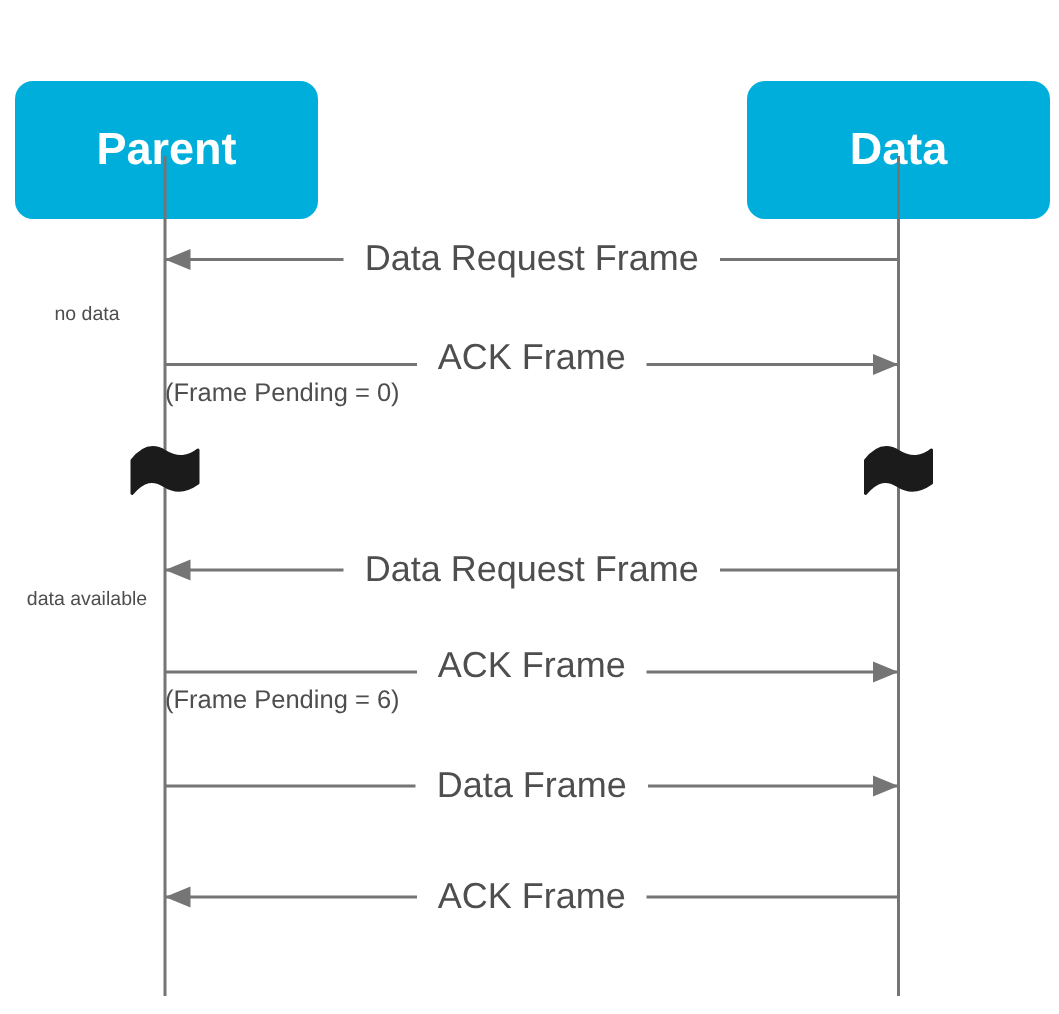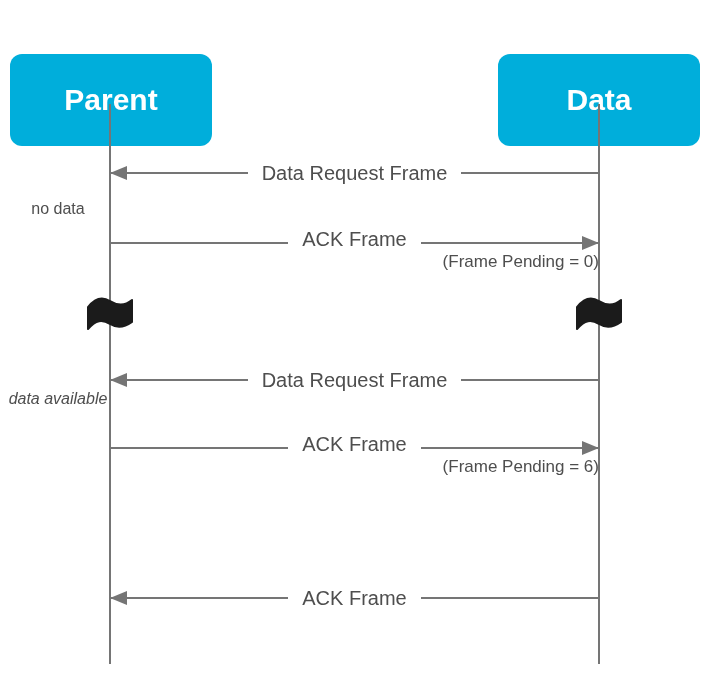--- a/index.html
+++ b/index.html
@@ -88,48 +88,47 @@
     top: 0;
     height: 30px;
     display: flex;
     align-items: center;
     justify-content: center;
     pointer-events: none;
   }
   .msg .msg-label span {
     background: var(--page-bg);
     padding: 0 14px;
-    font-size: 20px;
+    font-size: 24px;
     color: var(--label-text);
     white-space: nowrap;
   }
   .msg.has-sub .msg-label { transform: translateY(-4px); }
   .msg .msg-sub {
     position: absolute;
     left: 0;
     right: 0;
     top: 24px;
-    text-align: right;
+    text-align: left;
     font-size: 17px;
     color: var(--label-text);
     white-space: nowrap;
-    padding-left: 40px;
   }
   
   .side-note {
     position: absolute;
     left: 8px;
     width: 100px;
     text-align: center;
-    font-size: 16px;
+    font-size: 13px;
     line-height: 25px;
     color: var(--label-text);
   }
   .side-note.note1 { top: 196px; }
-  .side-note.note2 { top: 386px; font-style: italic; }
+  .side-note.note2 { top: 386px; }
   
   .flag {
     position: absolute;
     top: 294px;
     width: 48px;
     height: 40px;
   }
   .flag.parent { left: 86px; }
   .flag.child  { left: 575px; }
   .flag svg { display: block; width: 100%; height: 100%; }
@@ -191,20 +190,27 @@
 
   <div class="msg dir-right has-sub" style="top:433px">
     <div class="msg-line"></div>
     <div class="arrowhead"></div>
     <div class="msg-label">
         <span>ACK Frame</span>
       </div>
     <div class="msg-sub">(Frame Pending = 6)</div>
   </div>
 
+  <div class="msg dir-right" style="top:509px">
+    <div class="msg-line"></div>
+    <div class="arrowhead"></div>
+    <div class="msg-label">
+        <span>Data Frame</span>
+      </div>
+  </div>
 
   <div class="msg dir-left" style="top:583px">
     <div class="msg-line"></div>
     <div class="arrowhead"></div>
     <div class="msg-label">
         <span>ACK Frame</span>
       </div>
   </div>
 
 </div>

